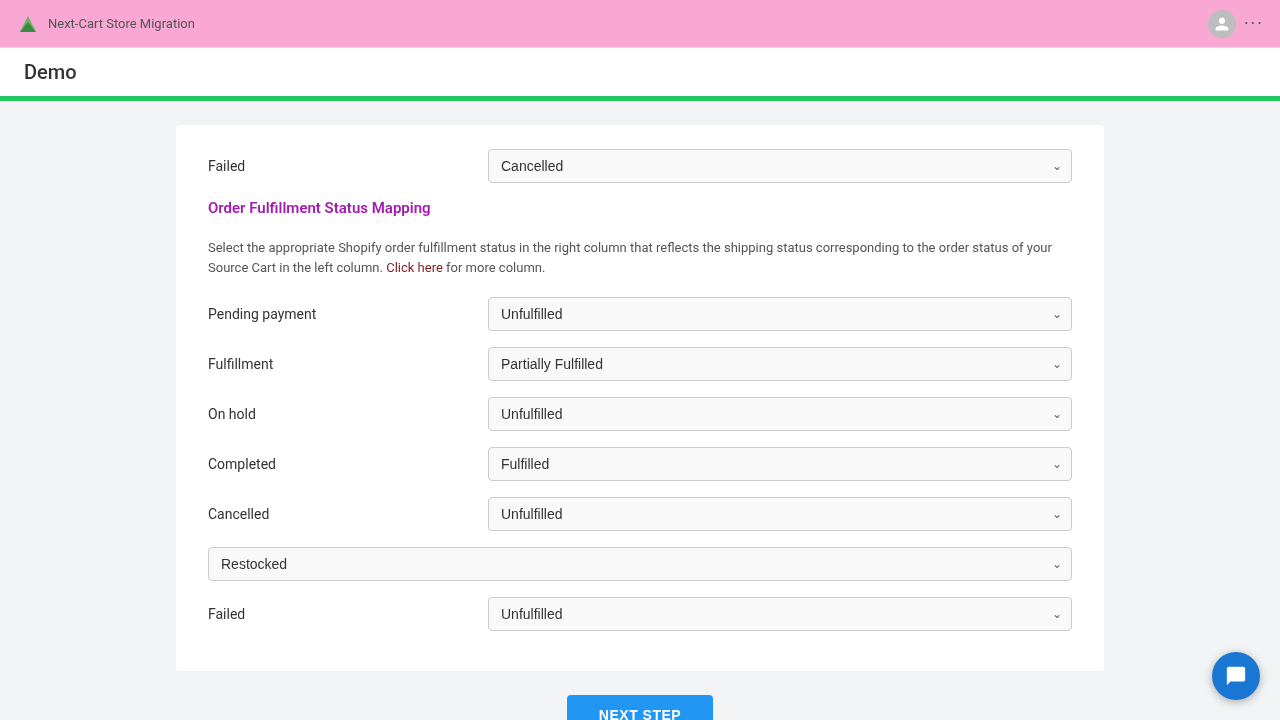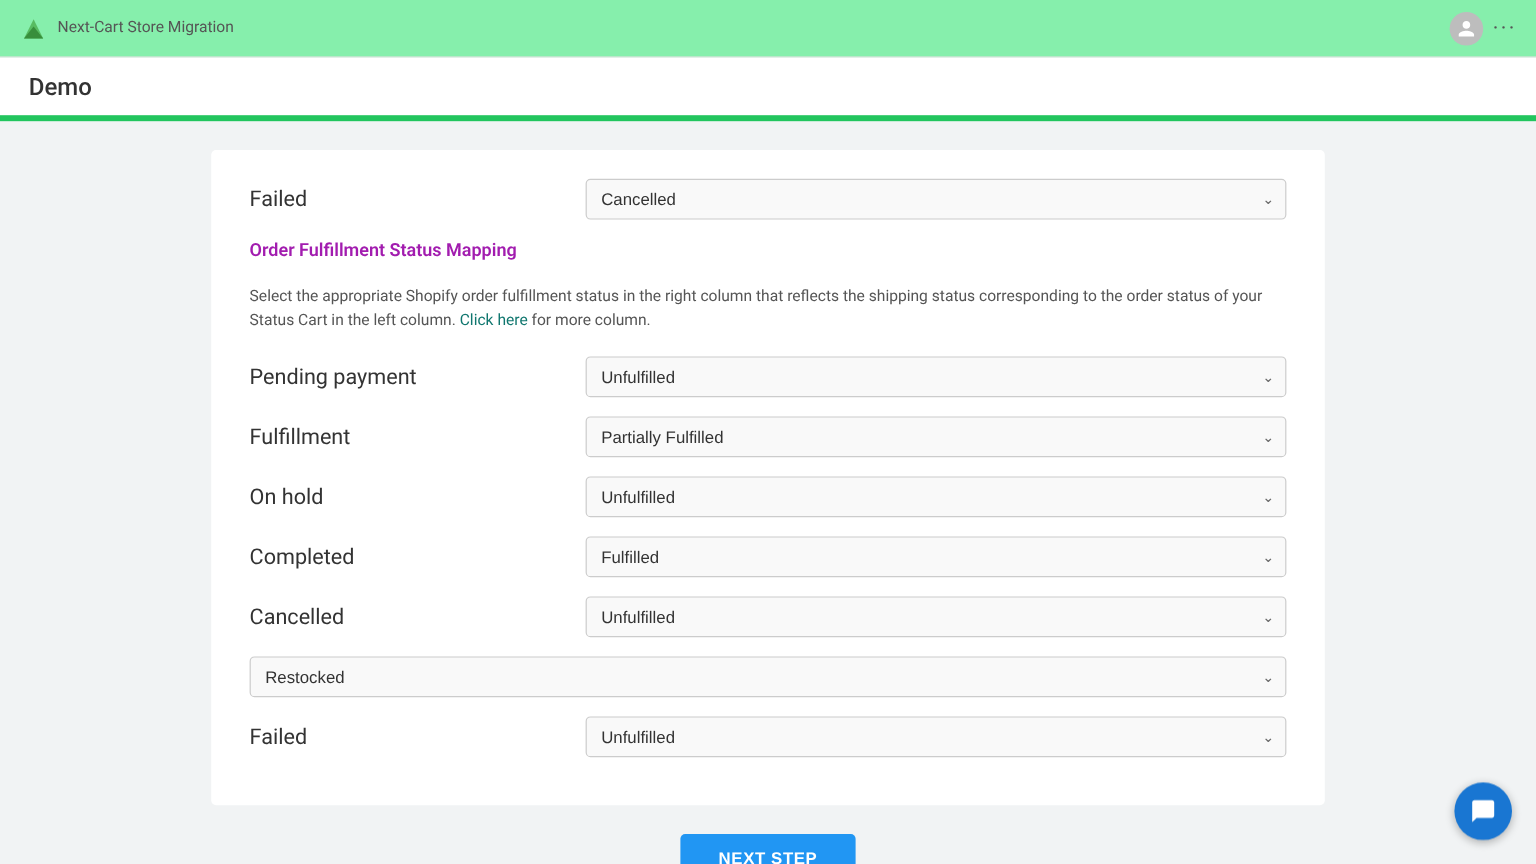--- a/index.html
+++ b/index.html
@@ -8,21 +8,21 @@
       background: #f1f3f4;
       color: #333;
       font-size: 14px;
     }
     
     .top-bar {
       display: flex;
       align-items: center;
       padding: 0 16px;
       height: 48px;
-      background: #86efac;
+      background: #f9a8d4;
       border-bottom: 1px solid #e0e0e0;
     }
     .top-bar-logo {
       display: flex;
       align-items: center;
       gap: 8px;
       font-size: 13px;
       color: #555;
     }
     .logo-icon {
@@ -108,21 +108,21 @@
     }
 
     
     .form-row {
       display: flex;
       align-items: center;
       margin-bottom: 16px;
     }
     .form-label {
       width: 280px;
-      font-size: 18px;
+      font-size: 14px;
       color: #333;
       flex-shrink: 0;
     }
     .form-select-wrap {
       flex: 1;
       position: relative;
     }
     .form-select {
       width: 100%;
       padding: 8px 32px 8px 12px;
@@ -152,21 +152,21 @@
       color: #a21caf;
       margin-bottom: 21px;
     }
     .section-desc {
       font-size: 13px;
       color: #555;
       margin-bottom: 20px;
       line-height: 1.5;
     }
     .section-desc a {
-      color: #0f766e;
+      color: #7f1d1d;
       text-decoration: none;
     }
 
     
     .next-step-area {
       display: flex;
       justify-content: center;
       margin-bottom: 24px;
     }
     .btn-next {
@@ -238,21 +238,21 @@
           <option>Partially Fulfilled</option>
           <option>Fulfilled</option>
           <option>Restocked</option>
         </select>
         <span class="select-arrow">⌄</span>
       </div>
     </div>
 
     <div class="section-heading">Order Fulfillment Status Mapping</div>
     <div class="section-desc">
-      <span>Select the appropriate Shopify order fulfillment status in the right column that reflects the shipping status corresponding to the order status of your Status Cart in the left column.</span>
+      <span>Select the appropriate Shopify order fulfillment status in the right column that reflects the shipping status corresponding to the order status of your Source Cart in the left column.</span>
       <a href="#">Click here</a><span> for more column.</span>
     </div>
 
     <div id="fulfillment-rows">
         <div class="form-row">
           <div class="form-label">Pending payment</div>
           <div class="form-select-wrap"><select class="form-select"><option value="Unfulfilled">Unfulfilled</option><option value="Partially Fulfilled">Partially Fulfilled</option><option value="Fulfilled">Fulfilled</option><option value="Restocked">Restocked</option><option value="Cancelled">Cancelled</option></select><span class="select-arrow">⌄</span></div>
         </div>
         <div class="form-row">
           <div class="form-label">Fulfillment</div>

